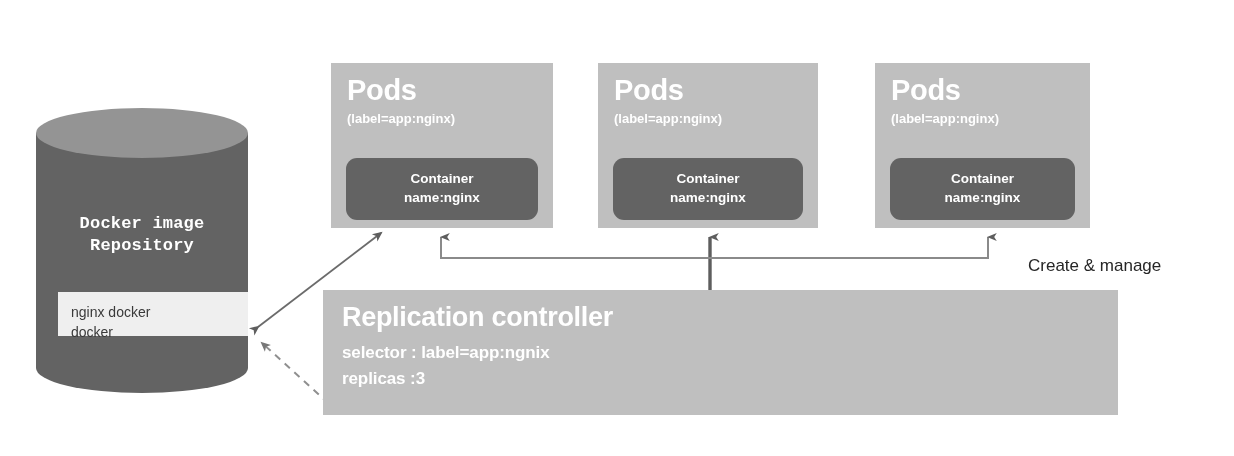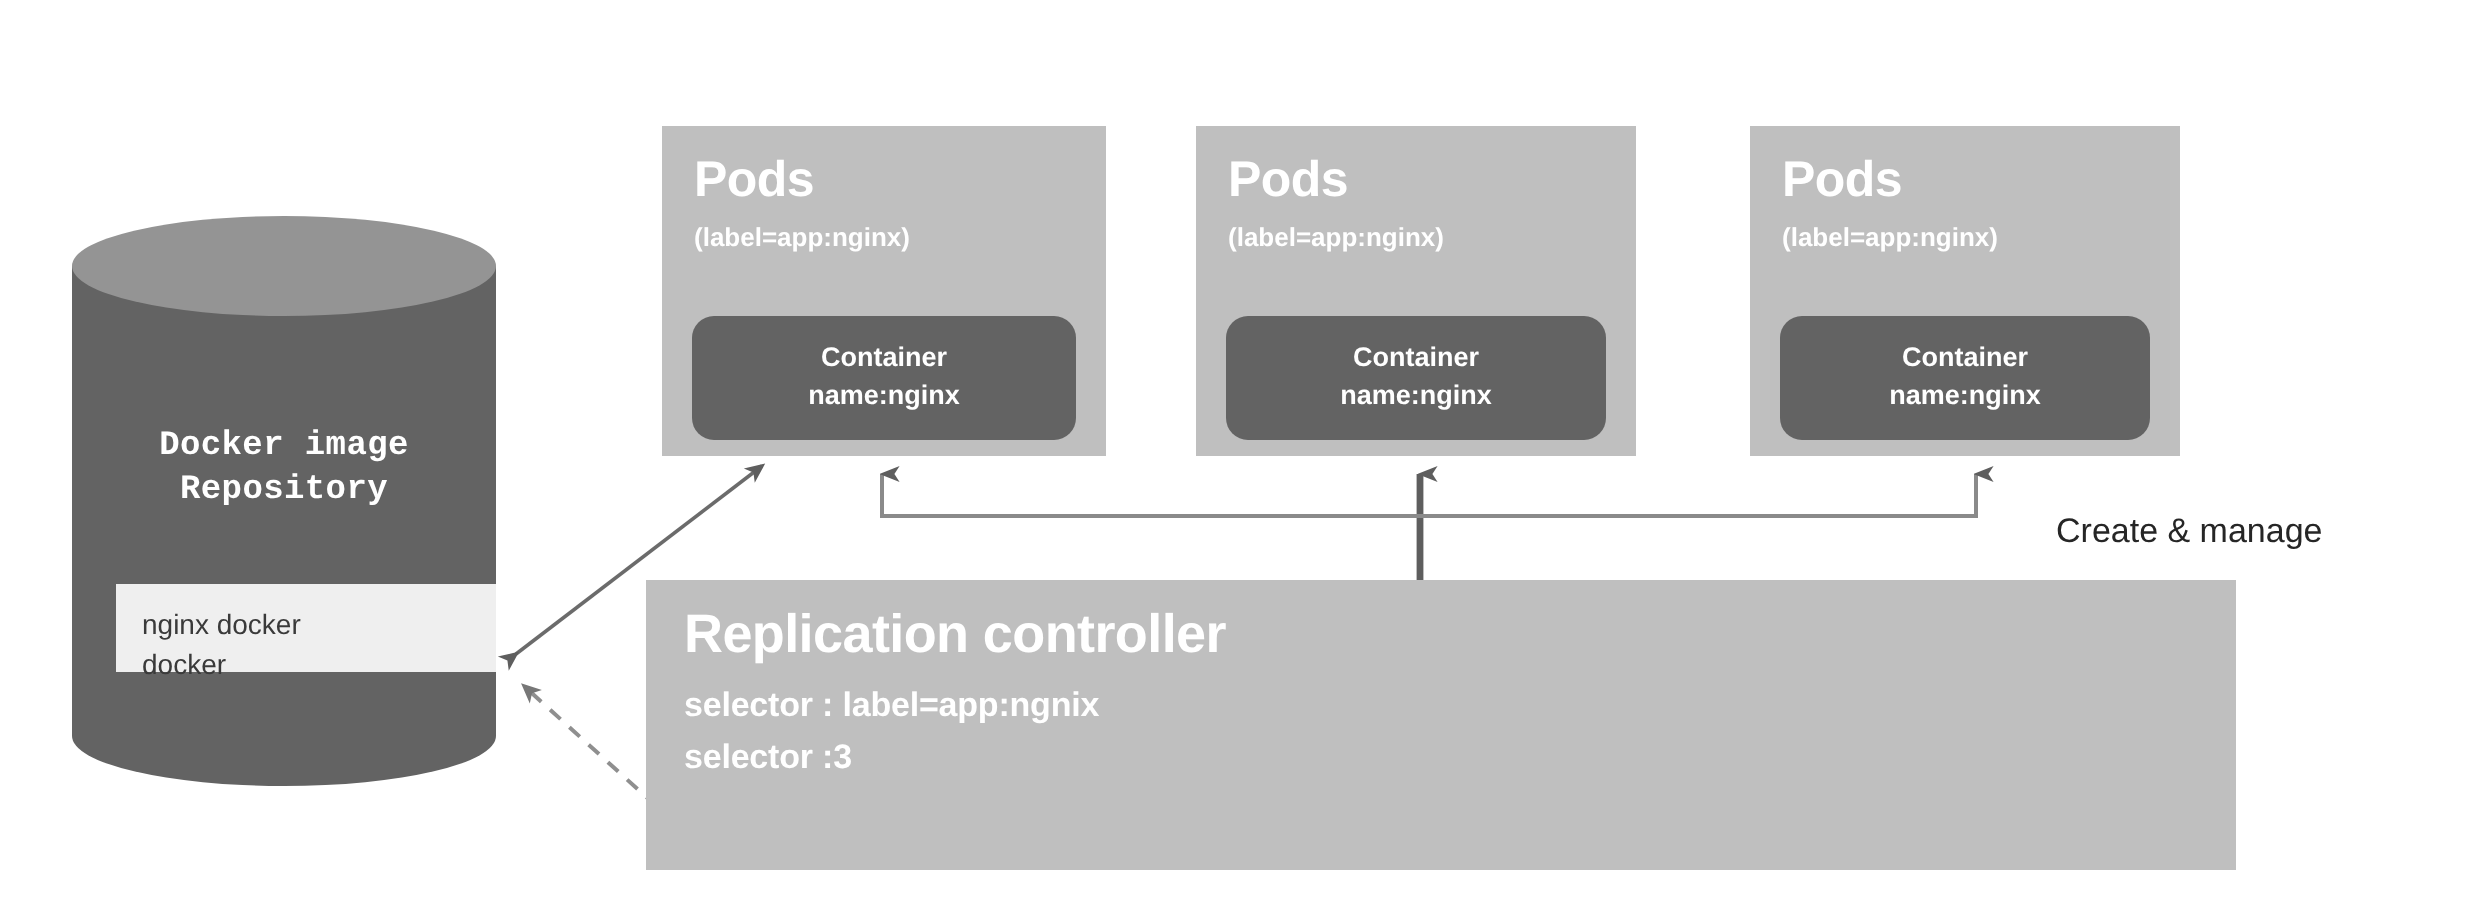--- a/index.html
+++ b/index.html
@@ -94,21 +94,21 @@
     position: absolute;
     top: 63px;
     height: 165px;
     background: #bfbfbf;
   }
   .pod-title {
     position: absolute;
     left: 16px;
     top: 12px;
     color: #ffffff;
-    font-size: 25px;
+    font-size: 29px;
     font-weight: bold;
     line-height: 31px;
     letter-spacing: -0.3px;
   }
   .pod-sub {
     position: absolute;
     left: 16px;
     top: 48px;
     color: #ffffff;
     font-size: 13px;
@@ -134,21 +134,21 @@
     font-size: 13.5px;
     font-weight: bold;
     line-height: 19px;
   }
   
   .rc {
     position: absolute;
     left: 323px;
     top: 290px;
     width: 795px;
-    height: 145px;
+    height: 125px;
     background: #bfbfbf;
   }
   .rc-title {
     position: absolute;
     left: 19px;
     top: 12px;
     color: #ffffff;
     font-size: 27px;
     font-weight: bold;
     line-height: 30px;
@@ -258,19 +258,19 @@
         <span>Container</span><br>
         <span>name:nginx</span>
       </div>
     </div>
   </div>
 
   <div class="rc">
     <div class="rc-title">Replication controller</div>
     <div class="rc-lines">
       <span class="rc-line">selector : label=app:ngnix</span>
-      <span class="rc-line">selector :3</span>
+      <span class="rc-line">replicas :3</span>
     </div>
   </div>
 
   <div class="annotation">Create &amp; manage</div>
 
 </div>
 
 </body></html>

